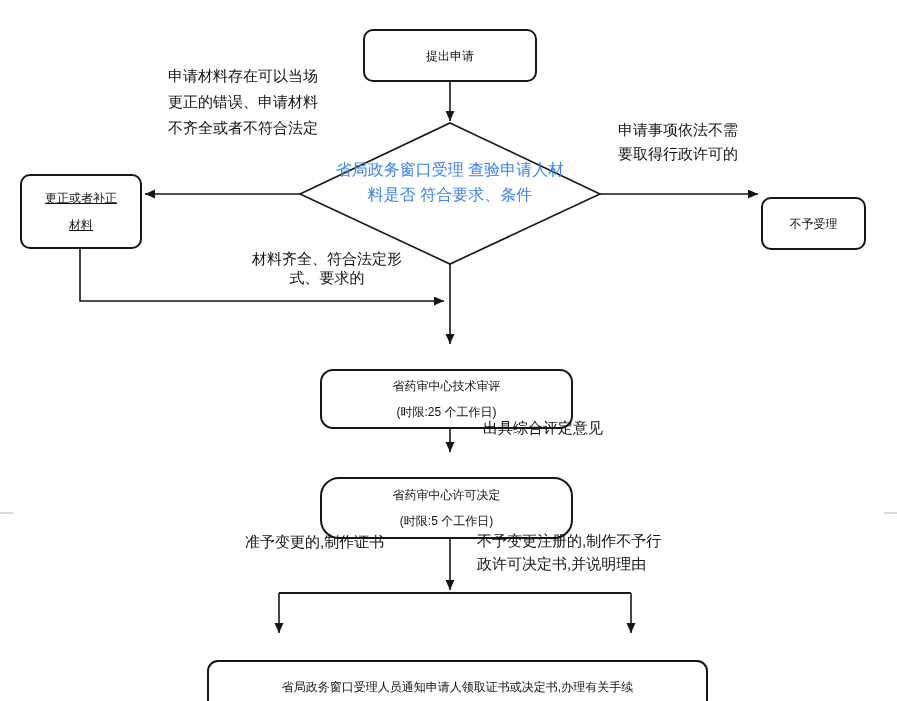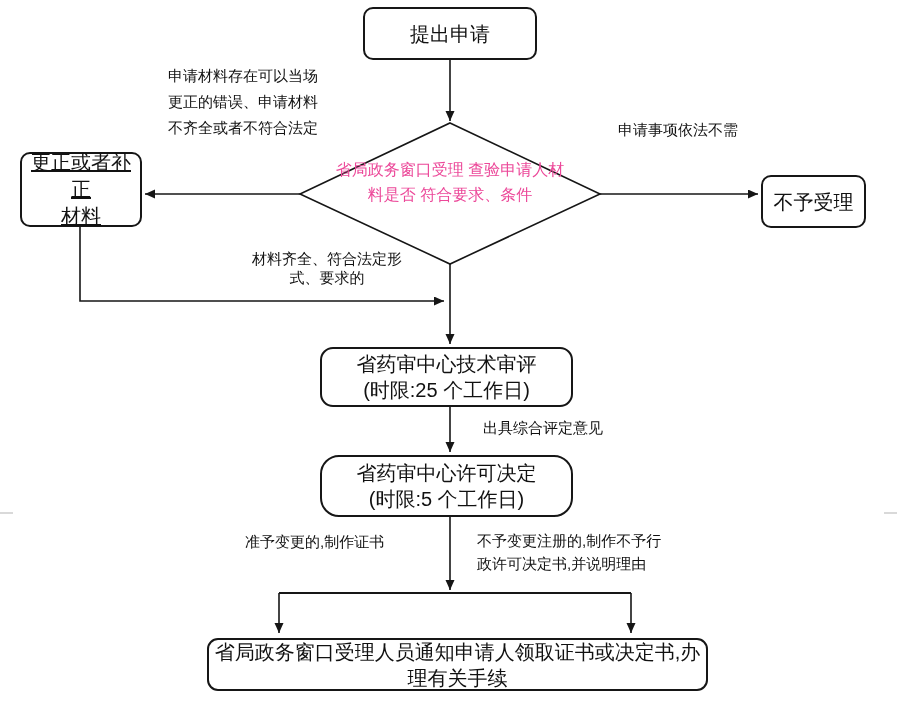--- a/index.html
+++ b/index.html
@@ -4,30 +4,30 @@
 <style>
   html,body{margin:0;padding:0;background:#fff;}
   .canvas{
     position:relative;width:897px;height:701px;background:#ffffff;overflow:hidden;
     font-family:"Liberation Sans", sans-serif;color:#111;
   }
   svg.connectors{position:absolute;left:0;top:0;width:897px;height:701px;z-index:1;}
   .node{
     position:absolute;z-index:2;background:#fff;border:2px solid #161616;border-radius:10px;
     display:flex;flex-direction:column;align-items:center;justify-content:center;
-    font-size:20px;line-height:26px;text-align:center;color:#111;
+    font-size:12px;line-height:26px;color:#111;margin-top:22px;
   }
   .label{
     position:absolute;z-index:2;font-size:15px;color:#111;white-space:nowrap;
   }
   .label span{display:block;}
   .node span{display:block;}
   .diamond-text{
     position:absolute;z-index:2;left:330px;top:157px;width:240px;text-align:center;
-    font-size:16px;line-height:25px;color:#ec4899;
+    font-size:16px;line-height:25px;color:#3b82f6;
   }
   
   .n-start  {left:363px;top:7px;  width:170px;height:49px;}
   .n-correct{left:20px; top:152px;width:118px;height:71px;line-height:27px;text-decoration:underline;}
   .n-reject {left:761px;top:175px;width:101px;height:49px;}
   .n-review {left:320px;top:347px;width:249px;height:56px;border-radius:13px;}
   .n-decide {left:320px;top:455px;width:249px;height:58px;border-radius:19px;}
   .n-notify {left:207px;top:638px;width:497px;height:49px;border-radius:11px;}
   
   .l-incomplete{left:168px;top:63px; line-height:26px;font-family:Liberation Serif, serif;}
@@ -109,20 +109,21 @@
   </div>
 
   <div class="label l-incomplete">
     <span>申请材料存在可以当场</span>
     <span>更正的错误、申请材料</span>
     <span>不齐全或者不符合法定</span>
   </div>
 
   <div class="label l-nopermit">
     <span>申请事项依法不需</span>
+    <span>要取得行政许可的</span>
   </div>
 
   <div class="label l-complete">
     <span>材料齐全、符合法定形</span>
     <span>式、要求的</span>
   </div>
 
   <div class="label l-opinion">
     <span>出具综合评定意见</span>
   </div>

